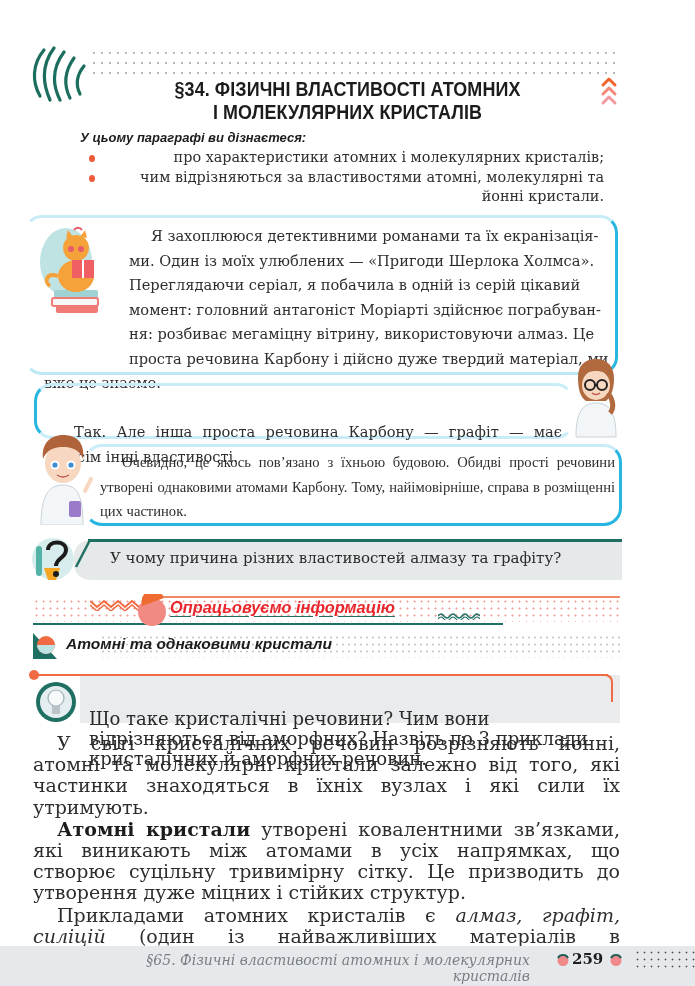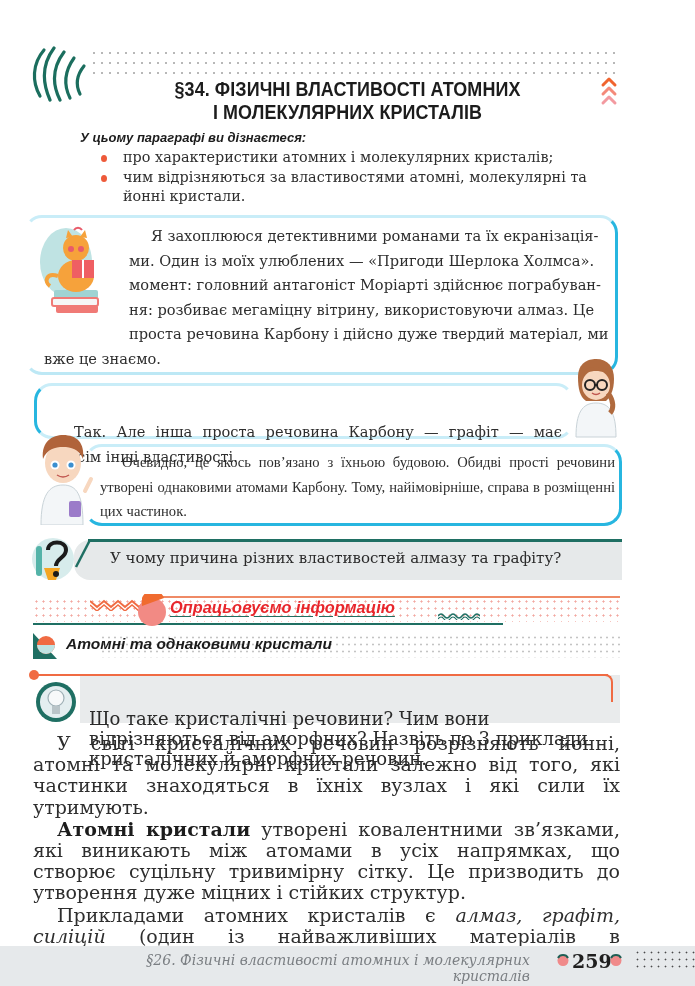--- a/index.html
+++ b/index.html
@@ -14,21 +14,21 @@
     background-size: 8px 10px; background-position: 0 0; }
   .logo-fronds { left: 30px; top: 44px; width: 72px; height: 58px; }
   .title { left: 0; width: 695px; top: 78px; text-align: center;
     font-family: "Liberation Sans", sans-serif; font-weight: 700; font-size: 19.5px;
     line-height: 23px; color: #1c1c1c; letter-spacing: 0.1px; transform: scaleX(0.92); }
   .chevrons { left: 600px; top: 76px; width: 18px; height: 30px; }
 
   
   .learn-head { left: 80px; top: 130px; font-family: "Liberation Sans", sans-serif;
     font-weight: 700; font-style: italic; font-size: 13px; color: #1c1c1c; }
-  .learn-list { left: 96px; top: 148px; width: 520px; list-style: none; }
+  .learn-list { left: 84px; top: 148px; width: 520px; list-style: none; text-align: right; }
   .learn-list li { position: relative; padding-left: 27px; font-size: 14.4px; line-height: 19.5px; color: #2e2e2e; }
   .bullet { position: absolute; left: 5px; top: 7px; width: 6px; height: 7px; border-radius: 50%; background: #ee5a3a; }
 
   
   .bubble { border: 3px solid #27b6e0; border-radius: 18px; }
   .bubble1 { left: 24px; top: 215px; width: 594px; height: 160px; border-left-color: transparent; border-bottom-color: #bde8f5; border-top-color: #c9edf8; }
   .bubble2 { left: 34px; top: 383px; width: 540px; height: 56px; border-right-color: transparent; border-top-color: #c9edf8; border-bottom-color: #c9edf8; }
   .bubble3 { left: 84px; top: 444px; width: 538px; height: 82px; border-left-color: transparent; border-top-color: #c9edf8; }
 
   .para { font-size: 14.6px; line-height: 24.5px; color: #2e2e2e; text-align: justify; }
@@ -79,21 +79,21 @@
 
   
   .body-text { left: 33px; top: 733px; width: 587px; }
   .body-text p { font-size: 19px; line-height: 21.2px; text-indent: 24px; text-align: justify; color: #2e2e2e; margin-bottom: 1px; }
   .body-text b { font-weight: 700; color: #1c1c1c; }
   .body-text i { font-style: italic; }
 
   
   .footer { left: 0; top: 946px; width: 695px; height: 40px; background: #e6e9eb; }
   .footer-text { left: 118px; top: 952px; width: 412px; font-style: italic; font-size: 14px; color: #7a7e82; text-align: right; }
-  .page-num { left: 572px; top: 950px; font-size: 19px; font-weight: 700; color: #1f1f1f; }
+  .page-num { left: 572px; top: 950px; font-size: 15px; font-weight: 700; color: #1f1f1f; }
   .dot-l { left: 557px; top: 953px; width: 12px; height: 13px; }
   .dot-r { left: 610px; top: 953px; width: 12px; height: 13px; }
   .footer-dots { left: 634px; top: 949px; width: 61px; height: 20px;
     background-image: radial-gradient(circle, #4a4a4a 0.8px, transparent 1.1px);
     background-size: 7px 7px; }
 </style>
 </head>
 <body>
 
 <div class="abs dots-header"></div>
@@ -137,20 +137,21 @@
     <circle cx="45" cy="25" r="3" fill="#e85b6a"></circle>
   <rect x="36" y="36" width="22" height="18" fill="#ef5f63"></rect>
   <rect x="46" y="36" width="2" height="18" fill="#fff"></rect>
   <path d="M22 52 C10 48 8 58 14 62" fill="none" stroke="#f6a23b" stroke-width="4"></path>
   <path d="M38 6 C40 3 44 3 46 6" fill="none" stroke="#e85b6a" stroke-width="2"></path>
 </svg>
 <div class="abs para b1-text">
   <div class="indent-block">
     <span class="line" style="text-indent:22px;">Я захоплююся детективними романами та їх екранізація-</span>
     <span class="line">ми. Один із моїх улюблених — «Пригоди Шерлока Холмса».</span>
+    <span class="line">Переглядаючи серіал, я побачила в одній із серій цікавий</span>
     <span class="line">момент: головний антагоніст Моріарті здійснює пограбуван-</span>
     <span class="line">ня: розбиває мегаміцну вітрину, використовуючи алмаз. Це</span>
     <span class="line">проста речовина Карбону і дійсно дуже твердий матеріал, ми</span>
   </div>
   <span class="line">вже це знаємо.</span>
 </div>
 
 <div class="abs bubble bubble2"></div>
 <div class="abs para b2-text" style="text-indent:22px;">Так. Але інша проста речовина Карбону — графіт — має зовсім інші властивості.</div>
 <svg class="abs girl" viewBox="0 0 56 82">
@@ -231,21 +232,21 @@
 </svg>
 <div class="abs t-text">Що таке кристалічні речовини? Чим вони відрізняються від аморфних? Назвіть по 3 приклади кристалічних й аморфних речовин.</div>
 
 <div class="abs body-text">
   <p>У світі кристалічних речовин розрізняють йонні, атомні та молекулярні кристали залежно від того, які частинки знаходяться в їхніх вузлах і які сили їх утримують.</p>
   <p><b>Атомні кристали</b><span> утворені ковалентними зв’язками, які виникають між атомами в усіх напрямках, що створює суцільну тривимірну сітку. Це призводить до утворення дуже міцних і стійких структур.</span></p>
   <p><span>Прикладами атомних кристалів є </span><i>алмаз, графіт, силіцій</i><span> (один із найважливіших матеріалів в електроніці).</span></p>
 </div>
 
 <div class="abs footer"></div>
-<div class="abs footer-text">§26. Фізичні властивості атомних і молекулярних кристалів</div>
+<div class="abs footer-text">§65. Фізичні властивості атомних і молекулярних кристалів</div>
 <svg class="abs dot-l" viewBox="0 0 12 13">
     <ellipse cx="6" cy="7.5" rx="5.5" ry="5.5" fill="#f08a8a"></ellipse>
     <path d="M1 5 A5.5 5 0 0 1 11 5" fill="none" stroke="#1f5f55" stroke-width="2"></path>
   </svg>
 <div class="abs page-num">259</div>
 <svg class="abs dot-r" viewBox="0 0 12 13">
     <ellipse cx="6" cy="7.5" rx="5.5" ry="5.5" fill="#f08a8a"></ellipse>
     <path d="M1 5 A5.5 5 0 0 1 11 5" fill="none" stroke="#1f5f55" stroke-width="2"></path>
   </svg>
 <div class="abs footer-dots"></div>

